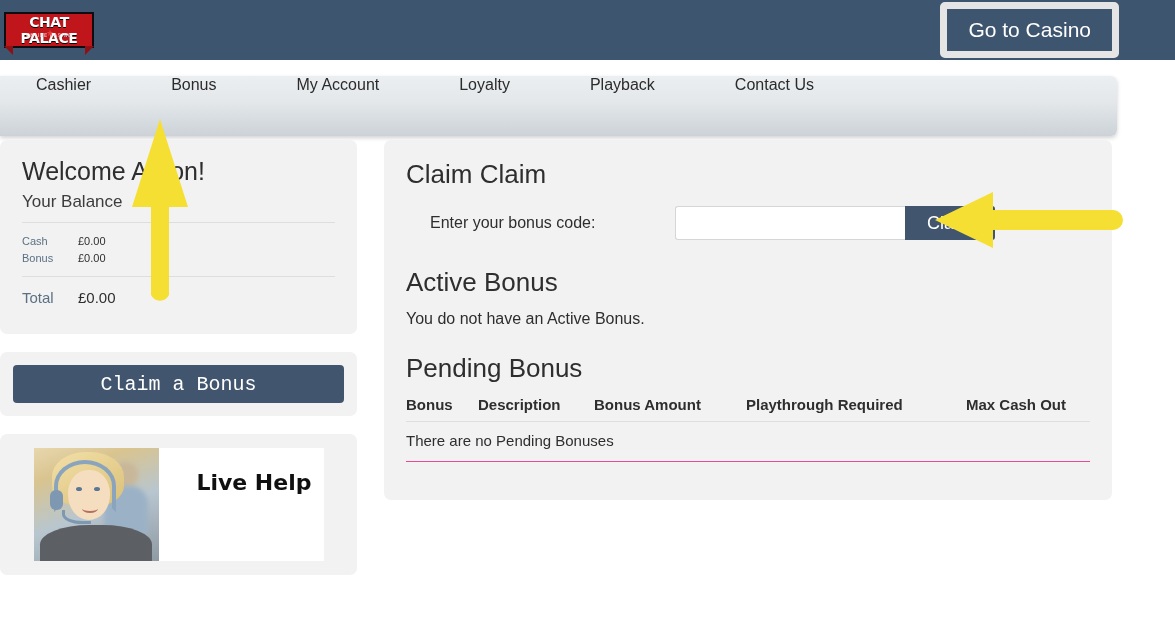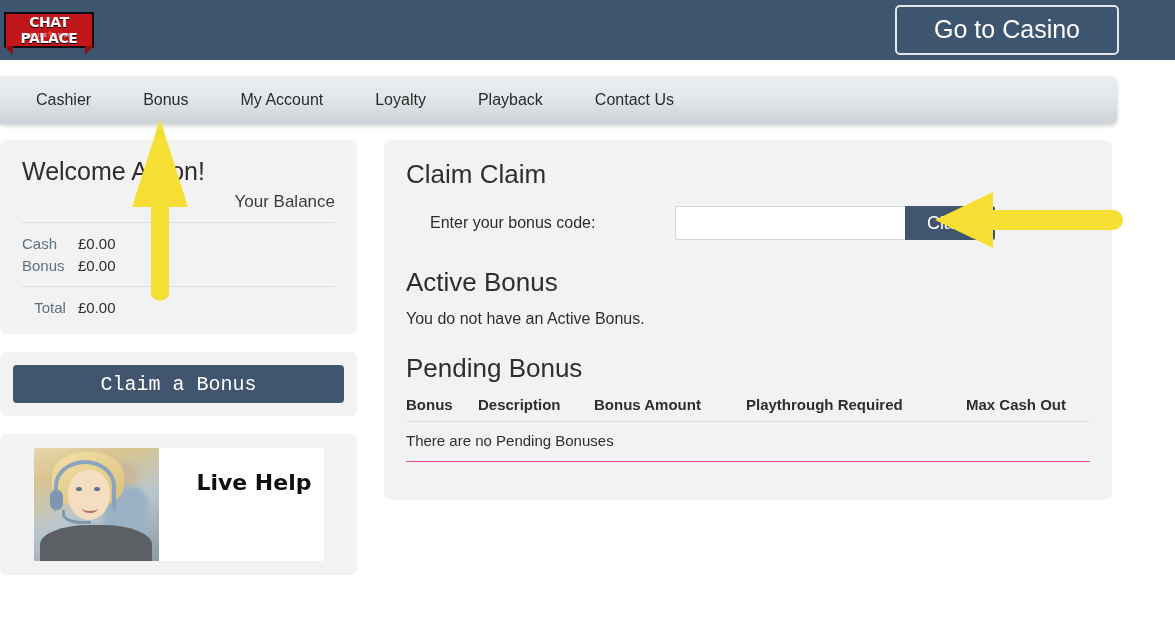--- a/index.html
+++ b/index.html
@@ -90,43 +90,44 @@
     left: 42px; top: 21px;
     z-index: 4;
     color: #e83a3a;
     font-size: 9px;
     line-height: 9px;
   }
 
   .go-casino {
     margin-right: 56px;
     color: #ffffff;
-    font-size: 25px;
-    padding: 9px 37px;
-    border: 2px solid #e5e5e5;
+    font-size: 21px;
+    padding: 9px 21px;
+    border: 7px solid #e5e5e5;
     border-radius: 5px;
     background: transparent;
     cursor: pointer;
     font-family: "Liberation Sans", sans-serif;
     line-height: 1.1;
   }
 
   
   .navbar {
     position: absolute;
     left: 0; top: 76px;
     width: 1117px;
-    height: 48px;
+    height: 60px;
     background: linear-gradient(to bottom, #eceff1 0%, #e3e7ea 45%, #ccd2d7 100%);
     border-radius: 0 6px 6px 0;
     box-shadow: 0 2px 4px rgba(0,0,0,0.18);
     display: flex;
-    align-items: center;
+    align-items: flex-start;
     box-sizing: border-box;
     padding-left: 36px;
+    gap: 28px;
   }
   .nav-item {
     font-size: 16px;
     color: #2b2b2b;
     margin-right: 52px;
     cursor: pointer;
     white-space: nowrap;
   }
 
   
@@ -148,44 +149,42 @@
     font-size: 25px;
     color: #2e2e2e;
     font-weight: normal;
     margin: 0 0 6px 0;
     line-height: 30px;
   }
   .your-balance {
     font-size: 17px;
     color: #3c3c3c;
     margin: 0 0 10px 0;
-    text-align: right;
   }
   .hr {
     border: 0;
     border-top: 1px solid #dedede;
     margin: 0 0 12px 0;
   }
   .bal-row {
     display: flex;
-    font-size: 15px;
+    font-size: 11px;
     margin-bottom: 5px;
   }
   .bal-label {
     color: #5b7183;
     width: 56px;
   }
   .bal-value {
     color: #2e2e2e;
   }
   .bal-total-row {
     display: flex;
     font-size: 15px;
     margin-top: 2px;
-    text-align: center;
   }
   .bal-total-label { color: #5b7183; width: 56px; }
   .bal-total-value { color: #2e2e2e; }
 
   .claim-panel {
     margin-top: 18px;
     padding: 13px;
     height: 64px;
   }
   .claim-bonus-btn {

